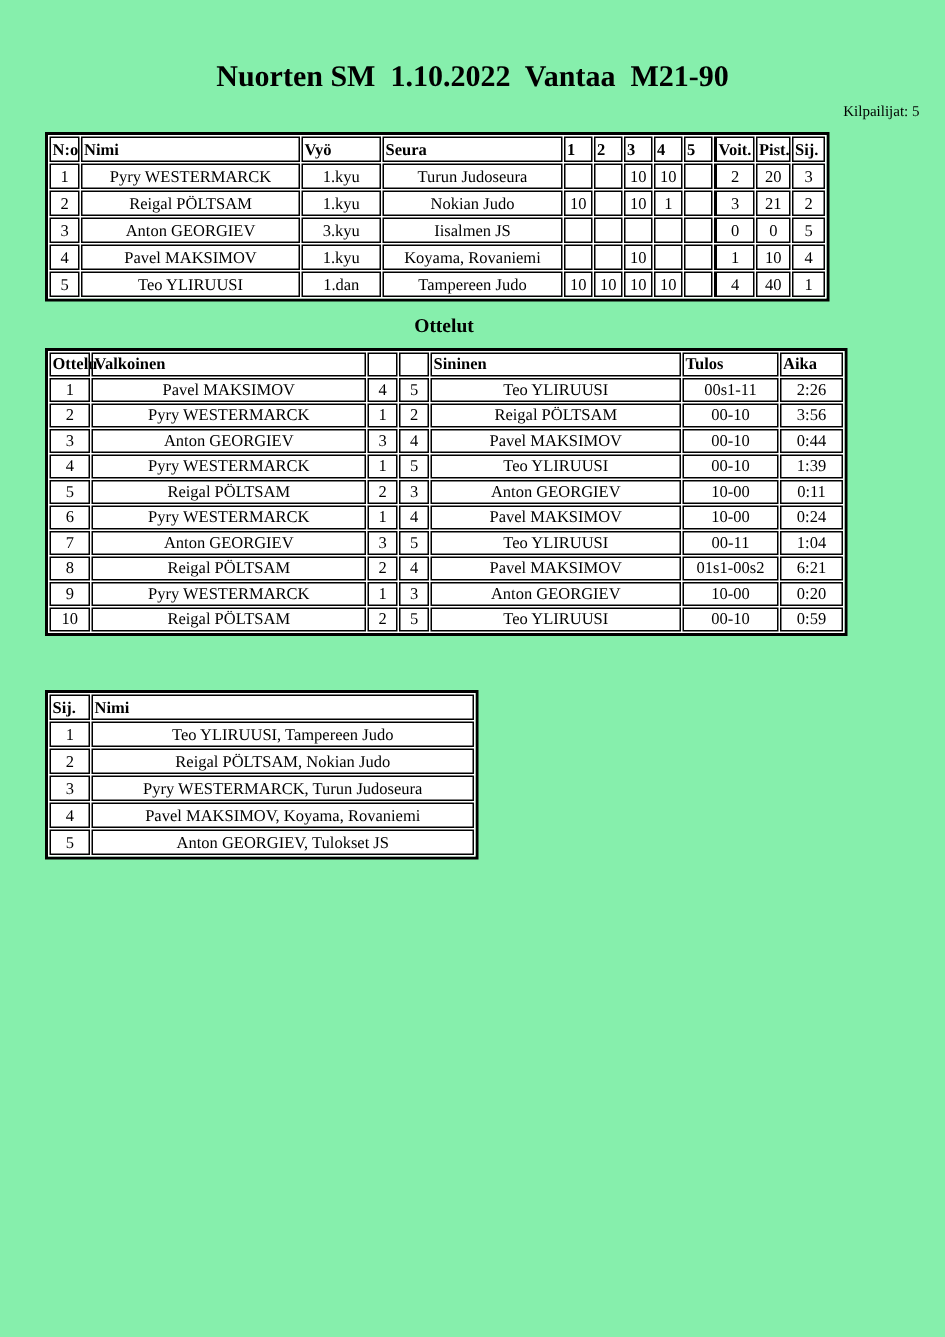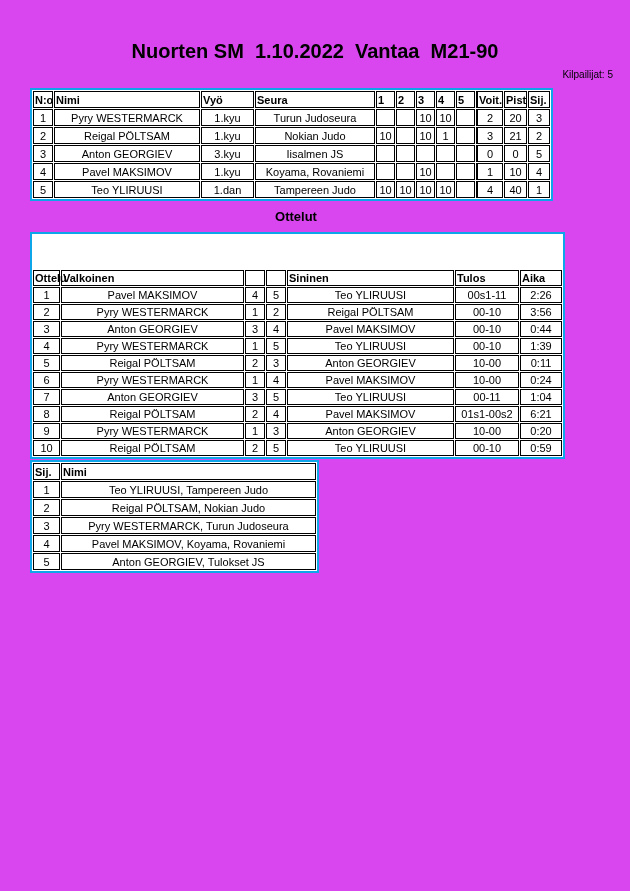--- a/index.html
+++ b/index.html
@@ -1,43 +1,43 @@
 <!DOCTYPE html>
 <html><head>
 <meta charset="utf-8">
 <style>
   html, body { margin: 0; padding: 0; background: #fff; }
   .page {
     position: relative;
     width: 630px;
     height: 891px;
-    background: #d946ef;
+    background: #86efac;
     color: #000;
-    font-family: Liberation Sans, sans-serif;
+    font-family: Liberation Serif, serif;
     overflow: hidden;
   }
   .abs { position: absolute; }
   .page-title {
     top: 40px; left: 0; width: 630px;
     text-align: center;
     font-size: 20px; font-weight: bold;
     white-space: pre;
   }
   .sec-title {
     text-align: center;
     font-size: 13px; font-weight: bold;
     white-space: nowrap;
   }
   .count-label {
     top: 69px; right: 17px;
     font-size: 10px;
   }
   .tbl-wrap {
     position: absolute;
-    border: 2px solid #0ea5e9;
+    border: 2px solid #000000;
     background: #fff;
   }
   table {
     border-collapse: separate;
     border-spacing: 1px;
     table-layout: fixed;
     background: #fff;
   }
   th, td {
     box-sizing: border-box;
@@ -177,21 +177,21 @@
           <td class="c">40</td>
           <td class="c">1</td>
         </tr>
       </tbody>
     </table>
   </div>
 
   <div class="abs sec-title" style="top:209px; left:196px; width:200px;">Ottelut</div>
 
   <div class="tbl-wrap t2" style="left:30px; top:232px;">
-    <table style="width:531px;margin-top:35px;">
+    <table style="width:531px;">
       <colgroup>
         <col style="width:27px">
           <col style="width:183px">
           <col style="width:20px">
           <col style="width:20px">
         <col style="width:167px">
           <col style="width:64px">
           <col style="width:42px">
       </colgroup>
       <thead>

